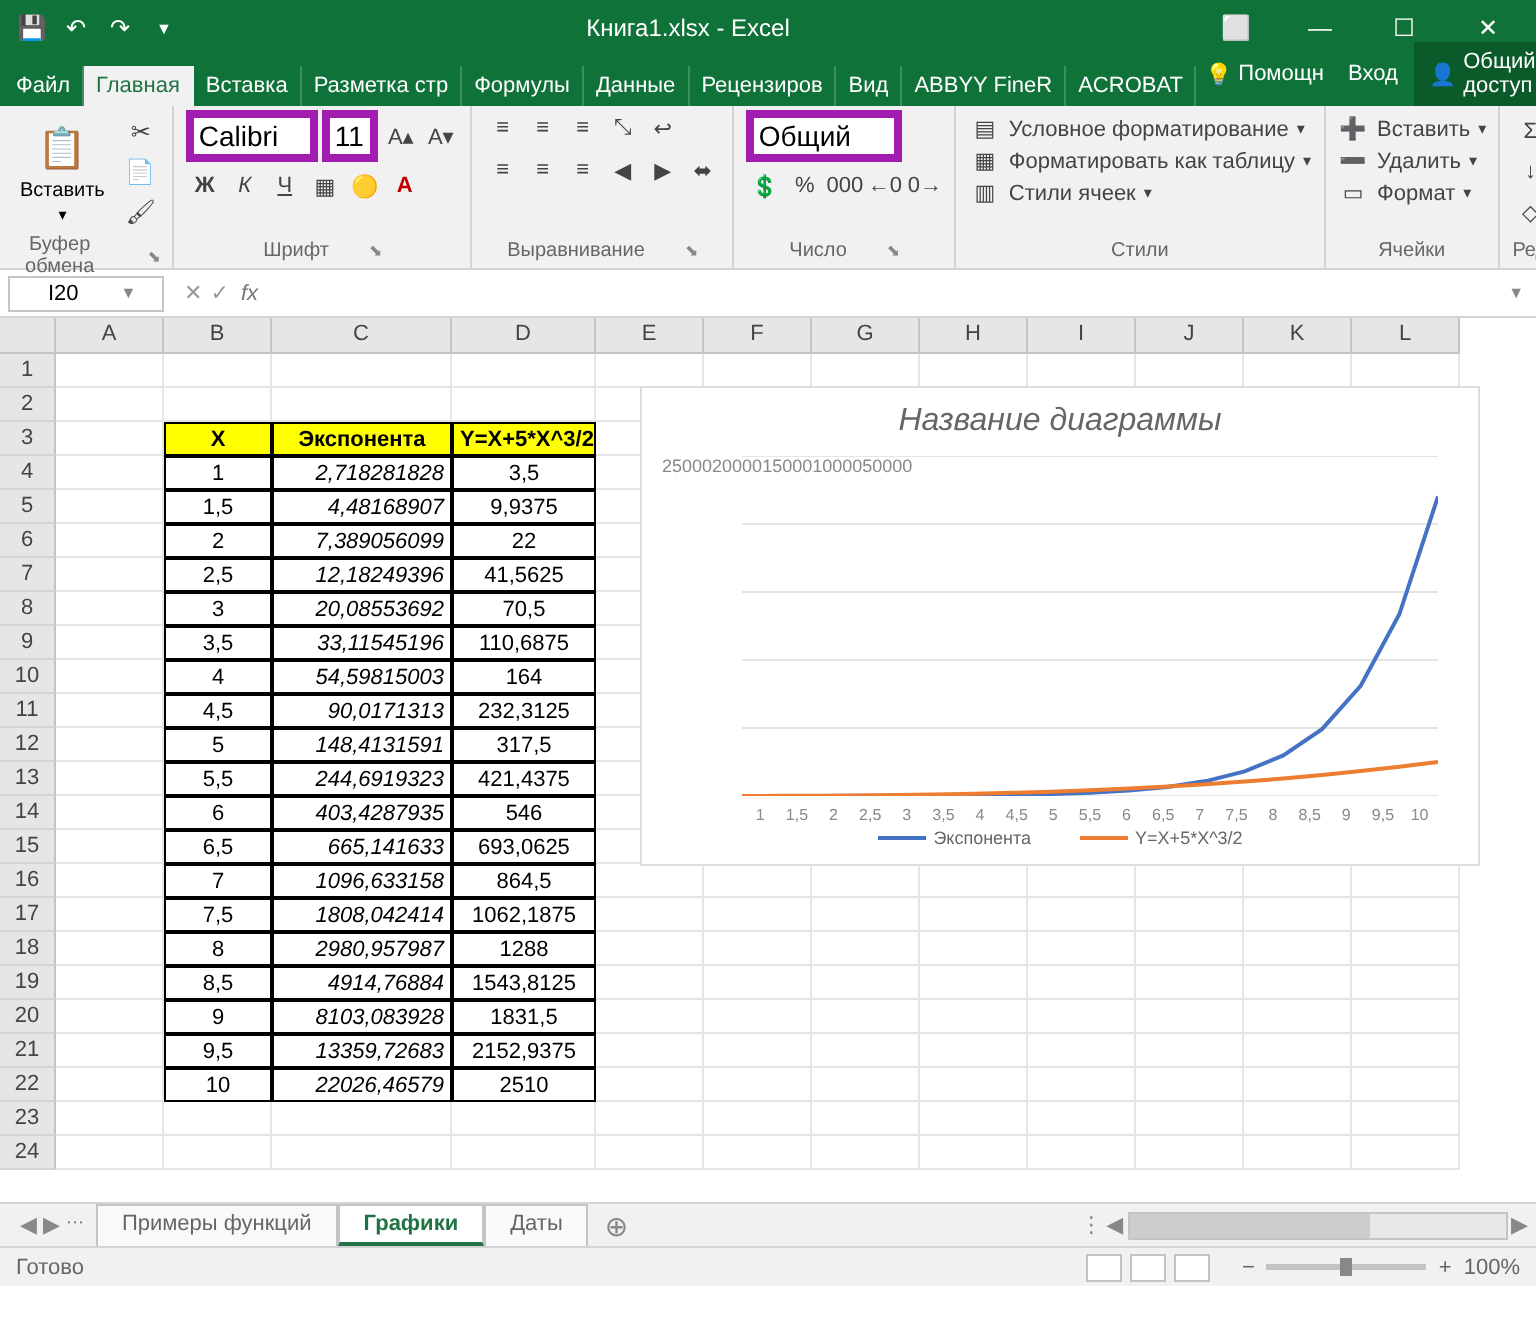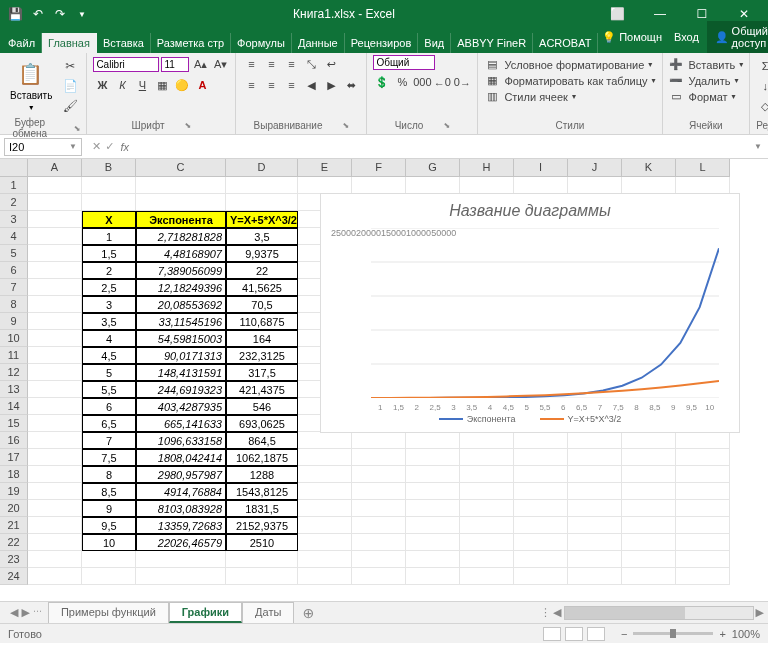--- a/index.html
+++ b/index.html
@@ -26,29 +26,29 @@
 .ribbon { background: #f1f1f1; height: 82px; display: flex; border-bottom: 1px solid #d4d4d4; }
 .ribbon .group { border-right: 1px solid #d4d4d4; padding: 2px 6px 1px; display: flex; flex-direction: column; position: relative; }
 .ribbon .group-label { text-align: center; font-size: 10px; color: #666; margin-top: auto; padding-bottom: 2px; display: flex; justify-content: center; align-items: center; gap: 20px; }
 .ribbon .group-label .launcher { font-size: 8px; color: #888; }
 .ribbon .controls { display: flex; gap: 4px; flex: 1; align-items: flex-start; }
 .ribbon .col { display: flex; flex-direction: column; gap: 2px; }
 .ribbon .big-btn { display: flex; flex-direction: column; align-items: center; justify-content: center; gap: 2px; padding: 2px 4px; height: 62px; }
 .ribbon .big-btn .icon { width: 28px; height: 28px; display: flex; align-items: center; justify-content: center; font-size: 20px; }
 .ribbon .big-btn .lbl { font-size: 10px; }
 .ribbon .row { display: flex; gap: 2px; align-items: center; }
-.ribbon select, .ribbon input { font-size: 10px; border: 1px solid #a21caf; background: #fff; padding: 1px 2px; }
+.ribbon select, .ribbon input { font-size: 14px; border: 4px solid #a21caf; background: #fff; padding: 1px 2px; }
 .ribbon .small-btn { width: 18px; height: 18px; display: flex; align-items: center; justify-content: center; font-size: 11px; color: #444; }
 .ribbon .toolbar-icon { width: 20px; height: 18px; display: flex; align-items: center; justify-content: center; font-size: 12px; color: #444; }
 .ribbon .styles-item { display: flex; align-items: center; gap: 4px; font-size: 11px; padding: 1px 0; color: #444; white-space: nowrap; }
 .ribbon .styles-item .si-icon { width: 16px; text-align: center; }
 
 
 .formula-bar { height: 24px; display: flex; align-items: center; border-bottom: 1px solid #d4d4d4; background: #fff; }
-.formula-bar .namebox { width: 78px; border: 1px solid #c4c4c4; margin: 2px 4px; padding: 2px 4px; font-size: 11px; display: flex; align-items: center; justify-content: space-between; gap: 21px; }
+.formula-bar .namebox { width: 78px; border: 1px solid #c4c4c4; margin: 2px 4px; padding: 2px 19px; font-size: 11px; display: flex; align-items: center; justify-content: space-between; gap: 21px; }
 .formula-bar .fx-btns { display: flex; gap: 4px; padding: 0 6px; color: #999; align-items: center; }
 .formula-bar .fx-label { font-style: italic; color: #777; padding-right: 6px; }
 .formula-bar .formula-input { flex: 1; border: none; outline: none; font-size: 11px; padding: 2px 4px; }
 
 
 .grid-wrap { position: relative; height: 442px; overflow: hidden; background: #fff; }
 .grid { display: grid; grid-template-columns: 28px 54px 54px 90px 72px 54px 54px 54px 54px 54px 54px 54px 54px; font-size: 11px; }
 .grid .hdr { background: #e6e6e6; border-right: 1px solid #c4c4c4; border-bottom: 1px solid #c4c4c4; text-align: center; padding: 2px 0; color: #444; height: 18px; }
 .grid .corner { background: #e6e6e6; border-right: 1px solid #c4c4c4; border-bottom: 1px solid #c4c4c4; }
 .grid .rowhdr { background: #e6e6e6; border-right: 1px solid #c4c4c4; border-bottom: 1px solid #d4d4d4; text-align: center; padding: 2px 0; color: #444; height: 17px; }
@@ -204,21 +204,21 @@
     </div>
     <div class="group-label">
         <span>Выравнивание</span>
         <span class="launcher">⬊</span>
       </div>
   </div>
 
   <div class="group">
     <div class="controls col" style="gap:3px">
       <div class="row">
-          <input style="width: 62px;" value="Общий">
+          <input style="width: 78px;" value="Общий">
         </div>
       <div class="row">
         <span class="small-btn">💲</span>
         <span class="small-btn">%</span>
         <span class="small-btn">000</span>
         <span class="small-btn">←0</span>
         <span class="small-btn">0→</span>
       </div>
     </div>
     <div class="group-label">

